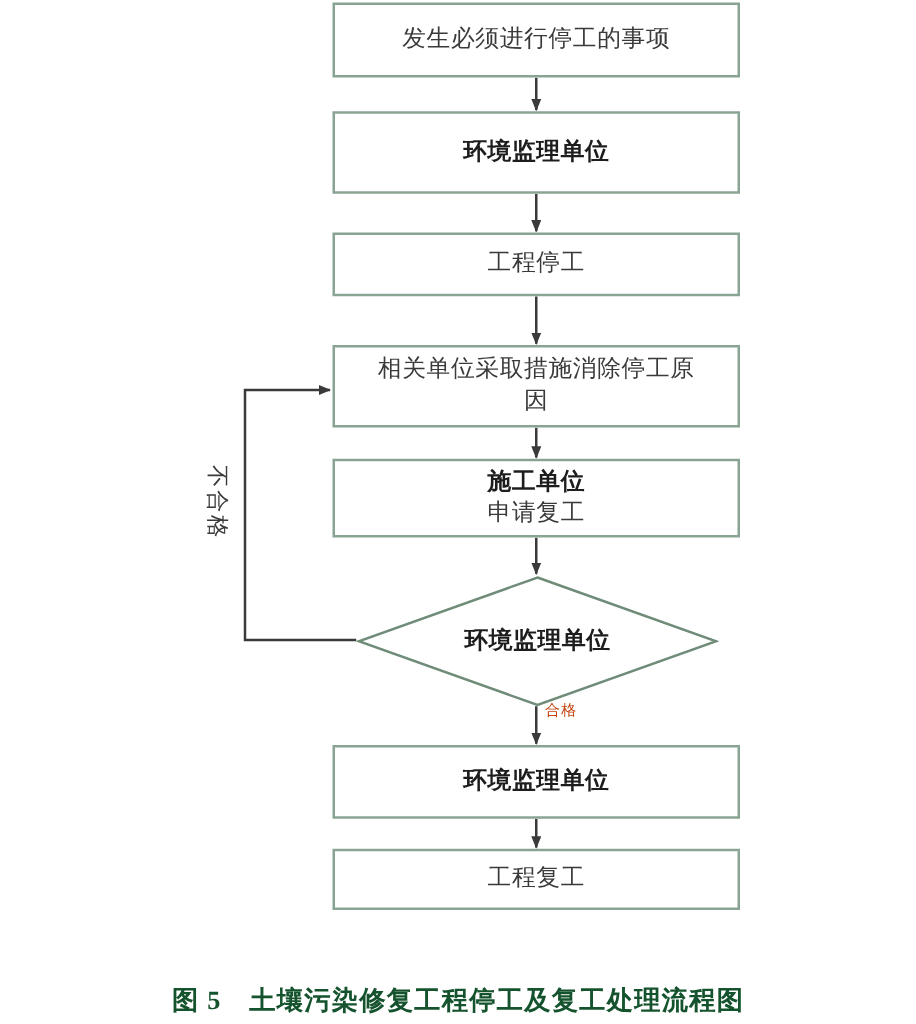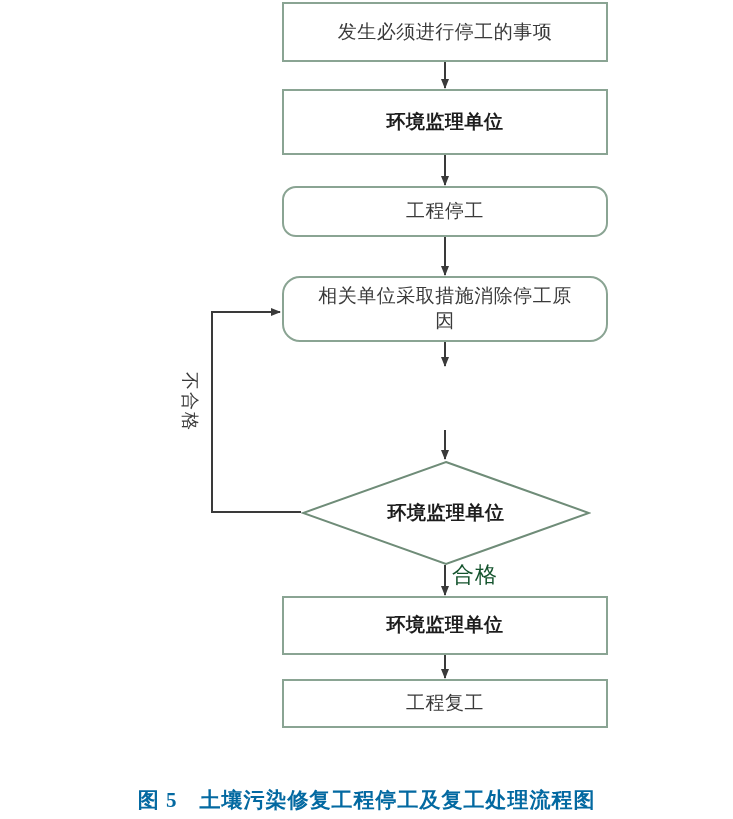--- a/index.html
+++ b/index.html
@@ -12,21 +12,21 @@
     width: 733px;
     height: 819px;
     position: relative;
     font-family: "Liberation Serif", "DejaVu Serif", serif;
     color: #2b2b2b;
     overflow: hidden;
   }
 
   #flow-canvas {
     position: absolute;
-    left: 16px;
+    left: 0;
     top: 0;
     width: 711px;
     height: 819px;
   }
 
   
   .node-box {
     position: absolute;
     box-sizing: border-box;
     border: 2px solid #8aa493;
@@ -78,22 +78,22 @@
     pointer-events: none;
   }
   .diamond-text .line-strong {
     font-weight: bold;
     color: #1d1d1d;
   }
 
   
   .edge-label {
     position: absolute;
-    font-size: 22px;
-    color: #14532d;
+    font-size: 12px;
+    color: #c2410c;
     letter-spacing: 1px;
     white-space: nowrap;
     z-index: 4;
   }
   .edge-label-vertical {
     position: absolute;
     font-size: 18px;
     color: #3a3a3a;
     letter-spacing: 2px;
     white-space: nowrap;
@@ -104,21 +104,21 @@
 
   
   .figure-caption {
     position: absolute;
     left: 0;
     top: 786px;
     width: 733px;
     text-align: center;
     font-size: 21px;
     font-weight: bold;
-    color: #0369a1;
+    color: #14532d;
     letter-spacing: 1px;
     font-family: "Liberation Serif", "DejaVu Serif", serif;
   }
   .caption-num {
     margin-right: 4px;
   }
   .caption-gap {
     display: inline-block;
     width: 18px;
   }
@@ -153,29 +153,33 @@
   </svg>
 
   <div class="node-box" style="left:266px;top:2px;width:326px;height:60px;">
     <div class="line-normal">发生必须进行停工的事项</div>
   </div>
 
   <div class="node-box" style="left:266px;top:89px;width:326px;height:66px;">
     <div class="line-strong">环境监理单位</div>
   </div>
 
-  <div class="node-box" style="left:266px;top:186px;width:326px;height:51px;border-radius:14px;">
+  <div class="node-box" style="left:266px;top:186px;width:326px;height:51px;">
     <div class="line-normal">工程停工</div>
   </div>
 
-  <div class="node-box" style="left:266px;top:276px;width:326px;height:66px;border-radius:18px;">
+  <div class="node-box" style="left:266px;top:276px;width:326px;height:66px;">
     <div class="line-normal">相关单位采取措施消除停工原</div>
     <div class="line-normal">因</div>
   </div>
 
+  <div class="node-box" style="left:266px;top:367px;width:326px;height:63px;">
+    <div class="line-strong">施工单位</div>
+    <div class="line-normal">申请复工</div>
+  </div>
 
   <div class="node-diamond" style="left:285px;top:460px;width:290px;height:106px;">
     <svg width="290" height="106">
       <polygon points="145,2 288,53 145,104 2,53" fill="#ffffff" stroke="#6f8c78" stroke-width="2"></polygon>
     </svg>
     <div class="diamond-text">
       <div class="line-strong">环境监理单位</div>
     </div>
   </div>
 

